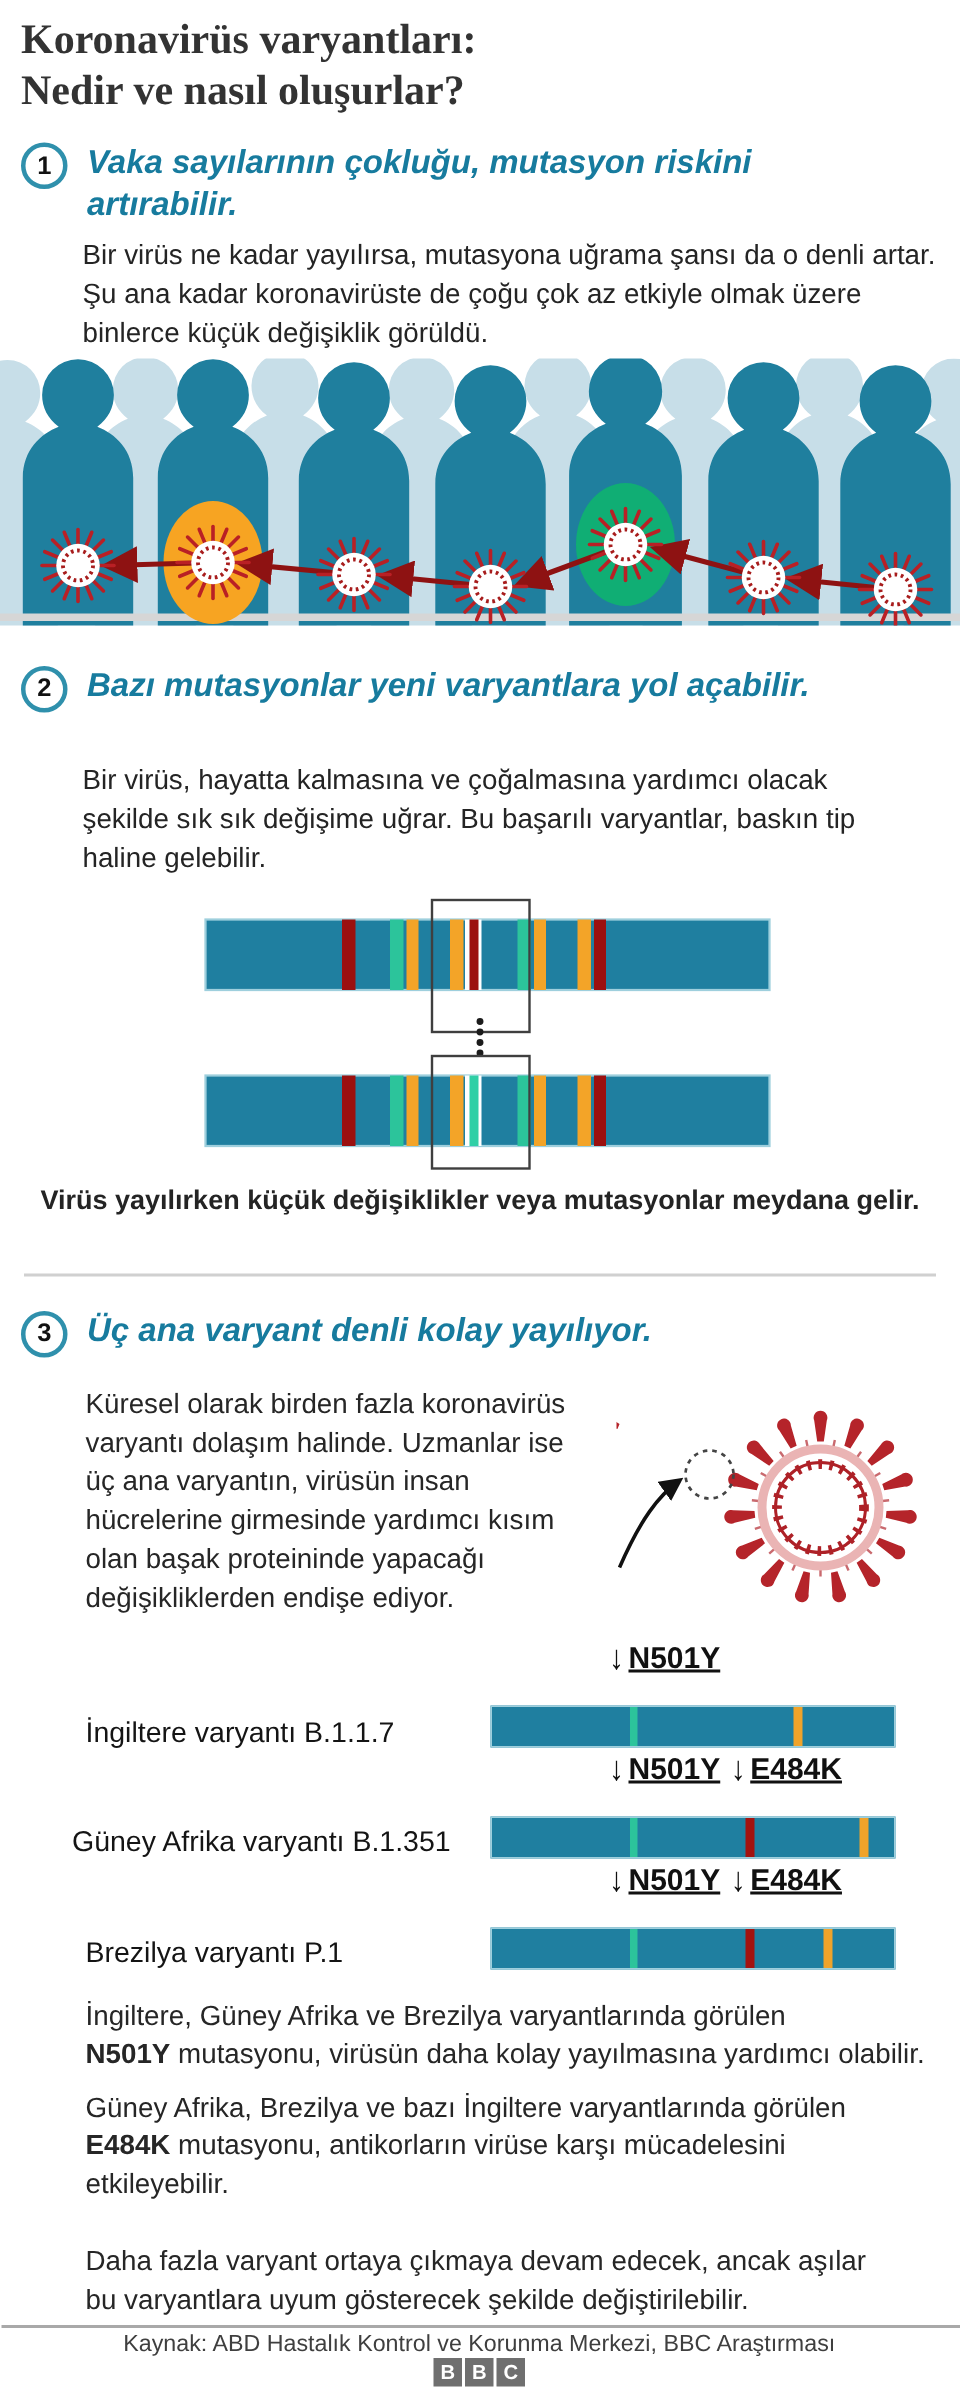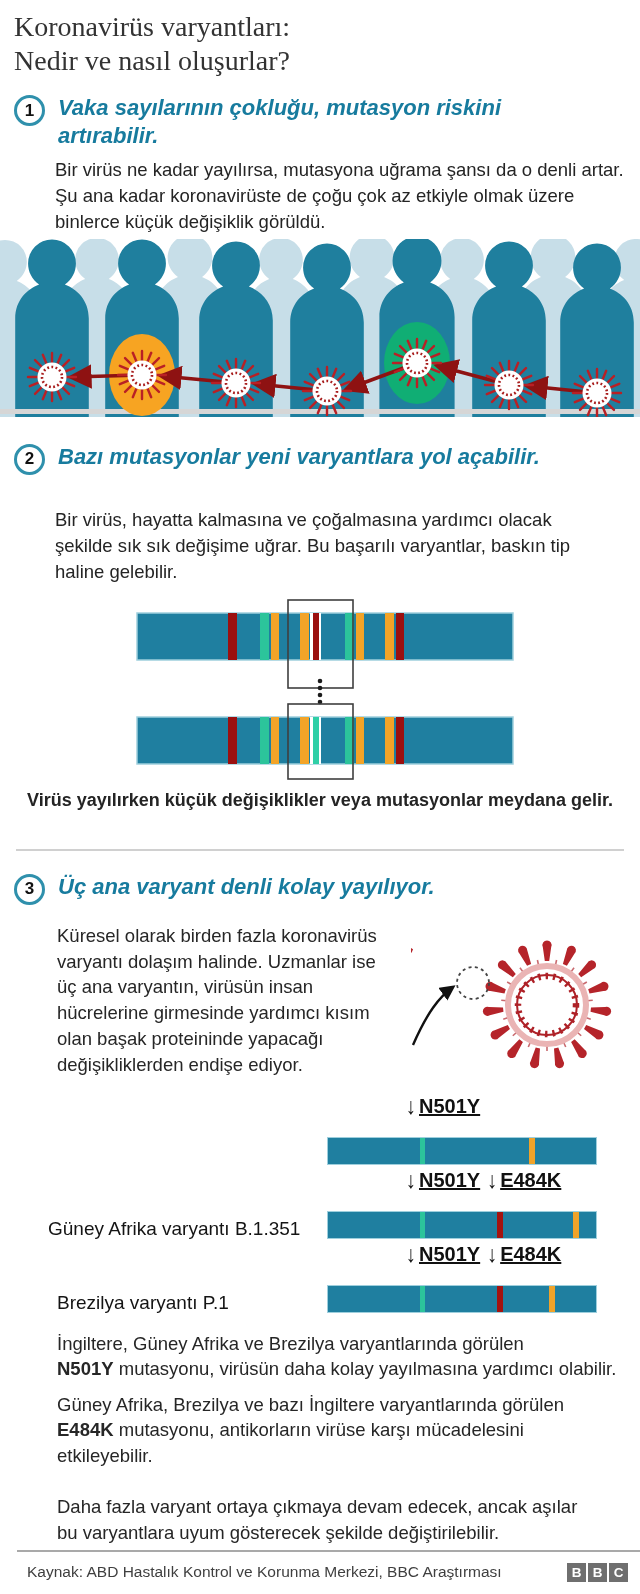--- a/index.html
+++ b/index.html
@@ -1,20 +1,20 @@
 <!DOCTYPE html>
 <html lang="tr"><head>
 <meta charset="utf-8">
 <style>
   html,body{margin:0;padding:0;background:#fff;}
   .page{position:relative;width:640px;height:1594px;overflow:hidden;background:#fff;
         font-family:"Liberation Sans","DejaVu Sans",sans-serif;color:#262626;}
   
   .title{margin:10px 0 0 14px;font-family:"Liberation Serif","DejaVu Serif",serif;
-         font-weight:400;font-size:28px;line-height:1.22;color:#333;white-space:pre-line;}
+         font-weight:700;font-size:28px;line-height:1.22;color:#333;white-space:pre-line;}
   
   .sec{display:flex;align-items:flex-start;margin:16px 14px 0 14px;}
   .badge{flex:0 0 auto;width:31px;height:31px;border:3px solid #2f90ac;border-radius:50%;
          display:flex;align-items:center;justify-content:center;font-size:17px;font-weight:700;color:#111;
          box-sizing:border-box;margin-top:1px;}
   .sec h2{margin:0 0 0 13px;font-size:22px;line-height:1.25;font-weight:700;color:#177b9e;max-width:530px;font-style:italic;}
   .body-text{margin:8px 14px 0 55px;font-size:18.5px;line-height:1.4;color:#242424;max-width:575px;}
   .caption{margin:10px 0 0 0;text-align:center;font-size:18px;color:#242424;font-weight:bold;}
   .divider{height:0;border-top:2px solid #d0d0d0;margin:38px 16px 0 16px;}
   svg{display:block;}
@@ -31,22 +31,22 @@
   .stripe{position:absolute;top:0;bottom:0;}
   .ann{position:absolute;font-size:20px;font-weight:700;color:#111;white-space:nowrap;text-decoration:underline;}
   .ann .arrow{font-weight:700;display:inline-block;transform:scaleY(1.15);margin-right:3px;}
   .ann .pair{margin-right:7px;}
   
   .notes{margin:12px 14px 0 57px;max-width:560px;}
   .note{font-size:18.5px;line-height:1.38;margin:0 0 10px 0;}
   .note b{font-weight:700;}
   .note.gap{margin-top:26px;white-space:pre-line;}
   
-  .footer{position:absolute;left:17px;right:0;bottom:0;height:36px;border-top:2px solid #a9a9a9;
-          display:flex;align-items:center;justify-content:space-between;padding:2px 12px 4px 10px;}
+  .footer{position:absolute;left:1px;right:0;bottom:0;height:36px;border-top:2px solid #a9a9a9;
+          display:flex;align-items:center;justify-content:space-between;padding:2px 12px 4px 10px;flex-direction:column;}
   .source{font-size:15.5px;color:#3f3f3f;}
   .bbc{display:flex;gap:2px;}
   .bbc span{width:19px;height:19px;background:#6f6f6f;color:#fff;font-weight:700;font-size:13.5px;
             display:flex;align-items:center;justify-content:center;font-family:"Liberation Sans",sans-serif;}
 </style>
 </head>
 <body>
 
 <div class="page">
 
@@ -236,20 +236,21 @@
     </svg>
     <p class="s3body" style="margin:0;">Küresel olarak birden fazla koronavirüs varyantı dolaşım halinde. Uzmanlar ise üç ana varyantın, virüsün insan hücrelerine girmesinde yardımcı kısım olan başak proteininde yapacağı değişikliklerden endişe ediyor.</p>
   </div>
 
 
   <div class="variants">
 
     <div class="ann" style="left:406px;top:8px;">
       <span class="pair"><span class="arrow">↓</span><span>N501Y</span></span>
     </div>
+    <div class="vlabel" style="left:57px;top:58px;">İngiltere varyantı B.1.1.7</div>
     <div class="vbar" style="left:327px;top:50px;">
       <span class="stripe" style="left:92px;width:5px;background:#2cc49b;"></span>
       <span class="stripe" style="left:201px;width:6px;background:#f0a32a;"></span>
     </div>
 
     <div class="ann" style="left:406px;top:82px;">
       <span class="pair"><span class="arrow">↓</span><span>N501Y</span></span><span class="pair"><span class="arrow">↓</span><span>E484K</span></span>
     </div>
     <div class="vlabel" style="left:48px;top:131px;">Güney Afrika varyantı B.1.351</div>
     <div class="vbar" style="left:327px;top:124px;">

